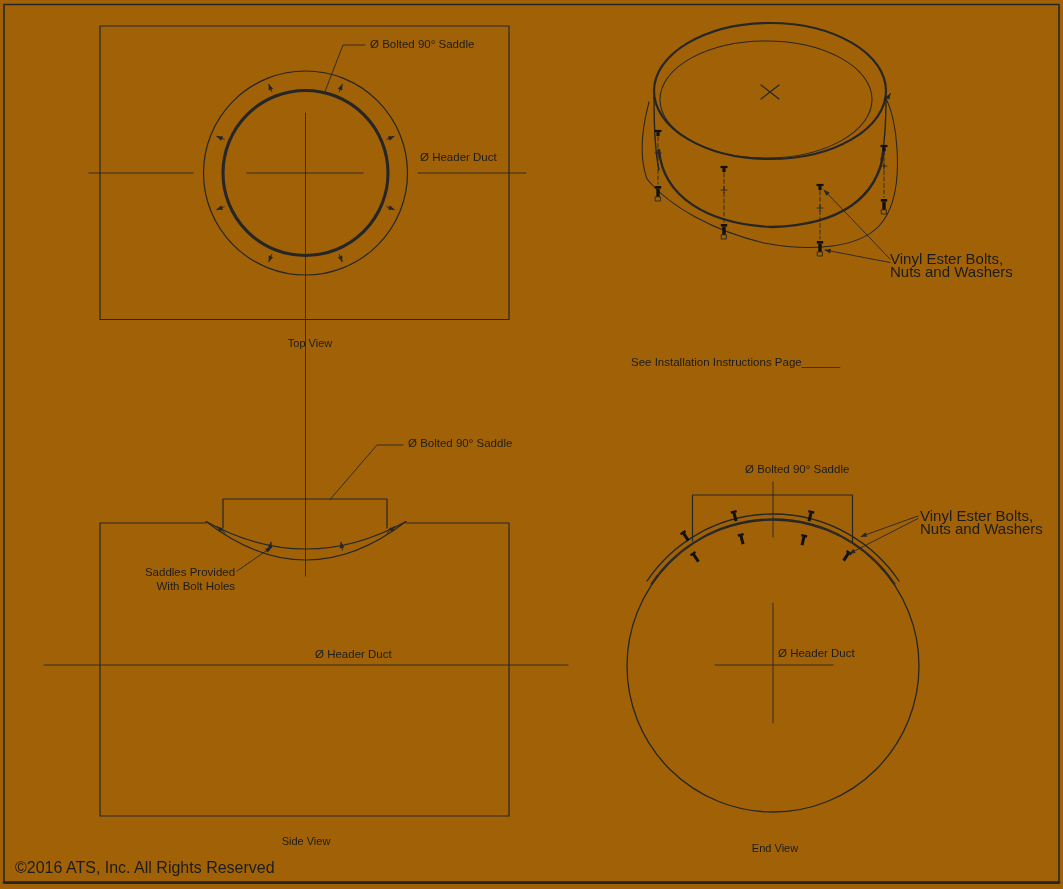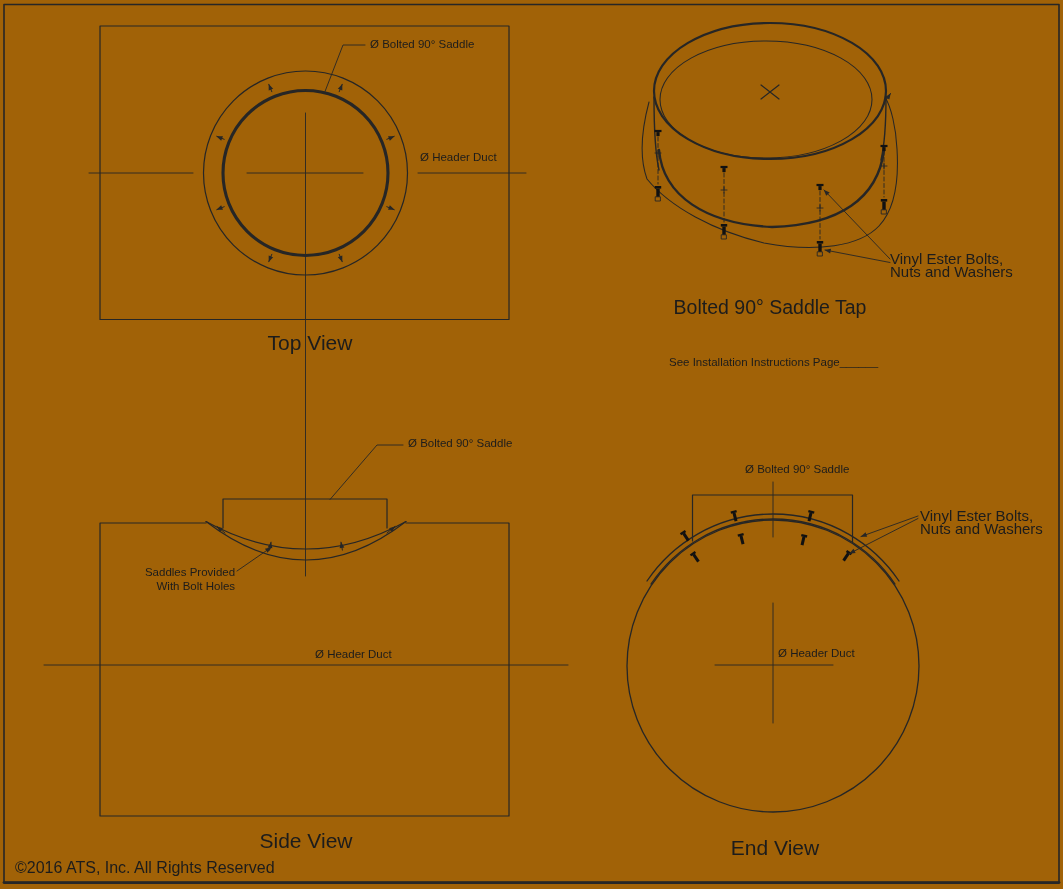--- a/index.html
+++ b/index.html
@@ -6,21 +6,21 @@
   .page{
     position:relative;width:1063px;height:889px;background:#a16207;
     font-family:"Liberation Sans",sans-serif;color:#1c1c1c;overflow:hidden;
   }
   .page svg{position:absolute;left:0;top:0;}
   .lbl{
     position:absolute;white-space:nowrap;color:#1c1c1c;
     font-family:"Liberation Sans",sans-serif;font-size:11.5px;line-height:13px;
   }
   .lbl.small{font-size:15px;line-height:13px;}
-  .lbl.title{font-size:21px;line-height:20px;transform:translateX(-50%);}
+  .lbl.title{font-size:11px;line-height:20px;transform:translateX(-50%);}
   .lbl.big-title{font-size:19.5px;line-height:22px;transform:translateX(-50%);}
   .lbl.center{transform:translateX(-50%);text-align:right;line-height:14px;}
   .lbl.copyright{font-size:16px;}
 </style>
 </head>
 <body>
 
 <div class="page">
 
   <svg width="1063" height="889" viewBox="0 0 1063 889" fill="none" stroke="#262626" stroke-width="1.1" stroke-linecap="round" stroke-linejoin="round">
@@ -189,22 +189,21 @@
   </svg>
 
   <div class="lbl" style="left:370px;top:38px;">Ø Bolted 90° Saddle</div>
   <div class="lbl" style="left:420px;top:151px;">Ø Header Duct</div>
   <div class="lbl title" style="left:310px;top:333px;">Top View</div>
 
   <div class="lbl small" style="left:890px;top:252px;">
     <div>Vinyl Ester Bolts,</div>
     <div>Nuts and Washers</div>
   </div>
-  <div class="lbl big-title" style="left:770px;top:296px;">Bolted 90° Saddle Tap</div>
-  <div class="lbl" style="left:669px;top:356px;">See Installation Instructions Page______</div>
+  <div class="lbl" style="left:631px;top:356px;">See Installation Instructions Page______</div>
 
   <div class="lbl" style="left:408px;top:437px;">Ø Bolted 90° Saddle</div>
   <div class="lbl center" style="left:190px;top:565px;">
     <div>Saddles Provided</div>
     <div>With Bolt Holes</div>
   </div>
   <div class="lbl" style="left:315px;top:648px;">Ø Header Duct</div>
   <div class="lbl title" style="left:306px;top:831px;">Side View</div>
 
   <div class="lbl" style="left:745px;top:463px;">Ø Bolted 90° Saddle</div>

